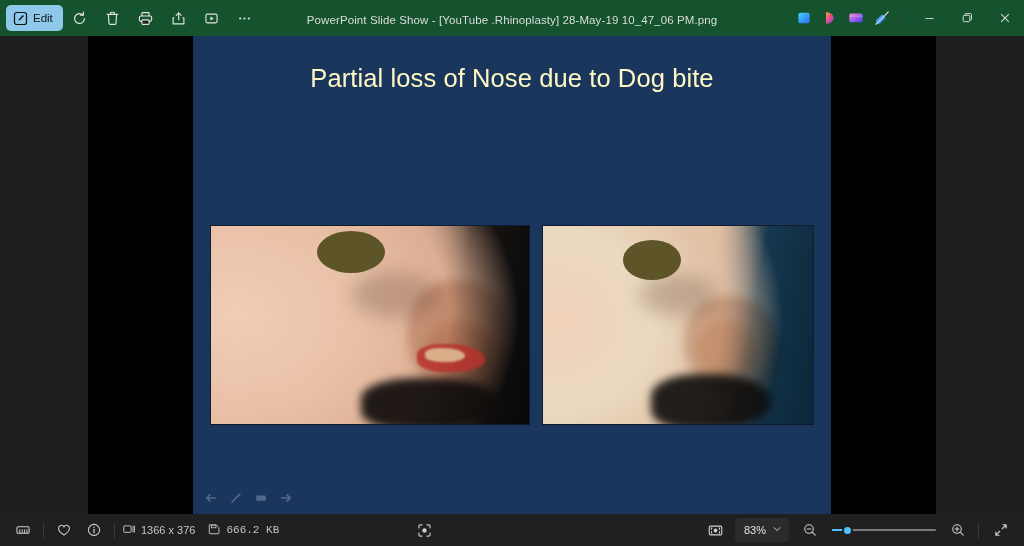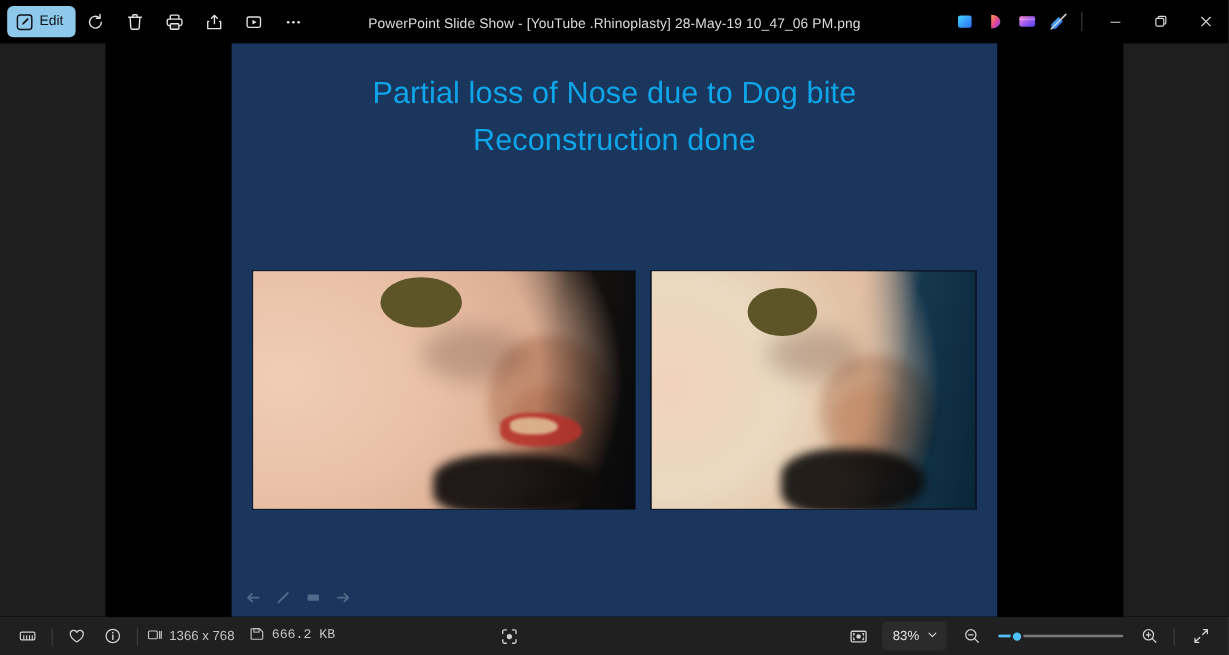--- a/index.html
+++ b/index.html
@@ -8,21 +8,21 @@
     background:#202020;
     font-family:"Liberation Sans", sans-serif;
     color:#e6e6e6;
     -webkit-font-smoothing:antialiased;
   }
   .app { position:relative; width:1024px; height:546px; display:flex; flex-direction:column; }
 
   
   .titlebar {
     position:relative; height:36px; flex:0 0 36px;
-    background:#000000; display:flex; align-items:center;
+    background:#14532d; display:flex; align-items:center;
   }
   .tb-left { display:flex; align-items:center; padding-left:6px; gap:0px; z-index:2; }
   .edit-btn {
     display:flex; align-items:center; gap:5px;
     background:#8ec8ea; color:#101418;
     border-radius:5px; height:26px; padding:0 10px 0 7px;
     font-size:11.5px; cursor:default; border:none;
   }
   .edit-btn svg { display:block; }
   .tool {
@@ -310,23 +310,22 @@
     </div>
   </div>
 
   <div class="viewer">
     <div class="letterbox-l"></div>
     <div class="letterbox-r"></div>
 
     <div class="slide-frame">
       <div class="slide" style="background: rgb(27, 54, 93);">
 
-        <div class="slide-title" style="color: #0ea5e9; padding-left: 30px;">
+        <div class="slide-title" style="color: #fef9c3; padding-left: 30px;">
           <div>Partial loss of Nose due to Dog bite</div>
-          <div>Reconstruction  done</div>
         </div>
 
         <div class="photos">
 
           <div class="photo left L">
             <div class="ph-bg"></div>
             <div class="ph-shadow" style="left:140px;top:46px;width:86px;height:46px;background:#7c5a4c;"></div>
             <div class="ph-nose" style="left:196px;top:54px;width:104px;height:118px;background:#b98a6d;"></div>
             <div class="ph-nose" style="left:214px;top:96px;width:70px;height:60px;background:#d9a184;opacity:.3;"></div>
             <div class="ph-wound" style="left:206px;top:118px;width:68px;height:28px;background:#b8322c;opacity:.85;"></div>
@@ -402,21 +401,21 @@
       </div>
       <div class="sb-div"></div>
 
       <div class="sb-meta">
         <span>
           <svg width="14" height="14" viewBox="0 0 16 16" fill="none">
             <rect x="2" y="4.4" width="8.4" height="7.4" rx="1" stroke="#c3c3c3" stroke-width="1.1"></rect>
             <path d="M12.6 4.7v6.8M14.2 4.7v6.8" stroke="#c3c3c3" stroke-width="1.1" stroke-linecap="round"></path>
           </svg>
         </span>
-        <span>1366 x 768</span>
+        <span>1366 x 376</span>
       </div>
 
       <div class="sb-meta">
         <span>
           <svg width="14" height="14" viewBox="0 0 16 16" fill="none">
             <path d="M2.6 3.4h8l3 3v6.2a.8.8 0 0 1-.8.8H3.4a.8.8 0 0 1-.8-.8V4.2a.8.8 0 0 1 .8-.8z" stroke="#c3c3c3" stroke-width="1.1" stroke-linejoin="round"></path>
             <rect x="5.2" y="3.4" width="5" height="3.2" stroke="#c3c3c3" stroke-width="1"></rect>
           </svg>
         </span>
         <span>666.2 KB</span>

